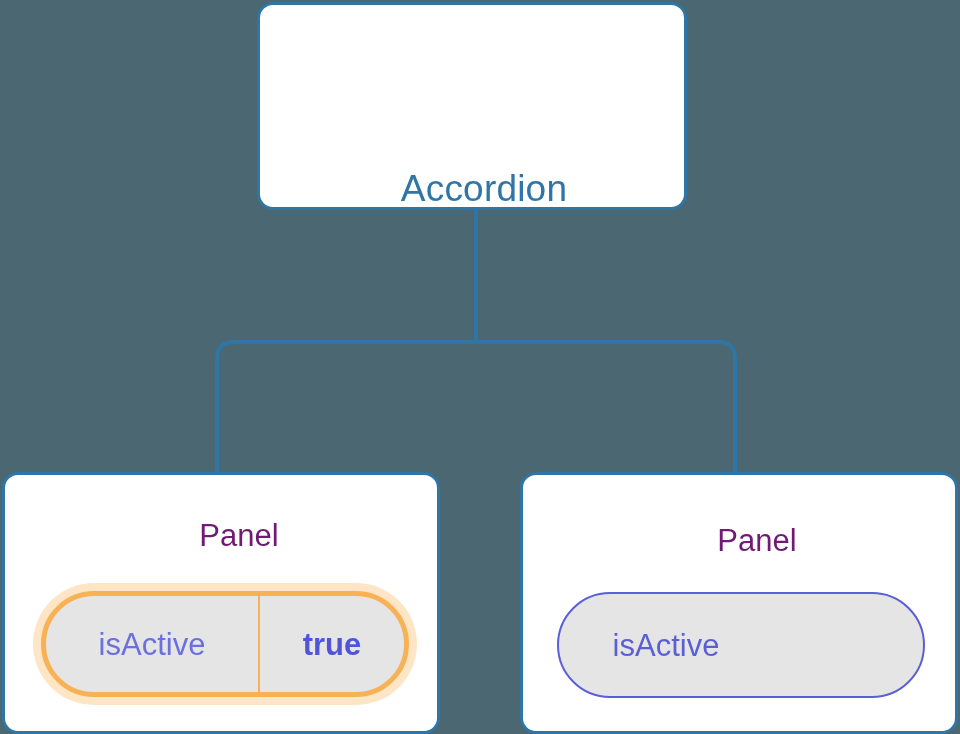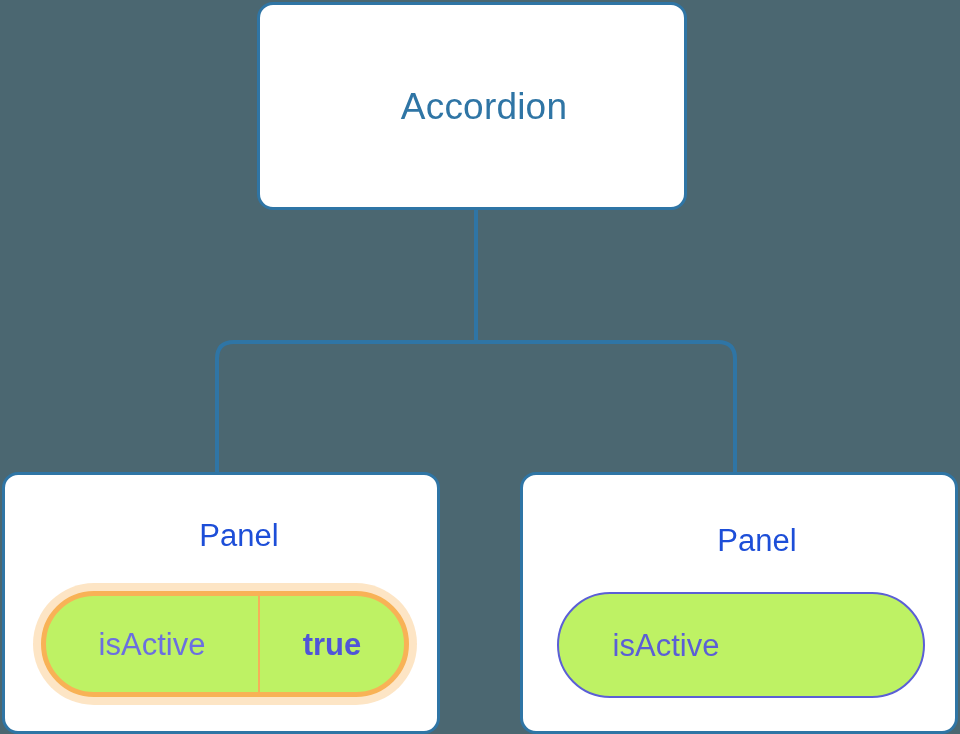--- a/index.html
+++ b/index.html
@@ -41,21 +41,21 @@
     box-sizing: border-box;
   }
 
   
   #root-card {
     left: 257px;
     top: 2px;
     width: 430px;
     height: 208px;
     display: flex;
-    align-items: center;
+    align-items: flex-end;
     justify-content: center;
     padding-left: 24px;
   }
   .root-title {
     color: #2f75a5;
     font-size: 37px;
     font-weight: 400;
     letter-spacing: 0.2px;
     line-height: 1;
   }
@@ -66,36 +66,36 @@
     top: 472px;
   }
   #panel-left  { left: 2px;   width: 438px; }
   #panel-right { left: 520px; width: 438px; }
 
   .panel-title {
     position: absolute;
     left: 0;
     right: 0;
     text-align: center;
-    color: #1d4ed8;
+    color: #701a75;
     font-size: 31px;
     font-weight: 400;
     line-height: 1;
     padding-left: 36px;
   }
   #panel-left  .panel-title { top: 45px; }
   #panel-right .panel-title { top: 50px; }
 
   
   .pill-wrap {
     position: absolute;
     display: flex;
     align-items: stretch;
     box-sizing: border-box;
-    background: #bef264;
+    background: #e5e5e5;
   }
 
   
   #pill-right {
     left: 34px;
     top: 117px;
     width: 368px;
     height: 106px;
     border: 2px solid #5b5fd6;
     border-radius: 53px;

